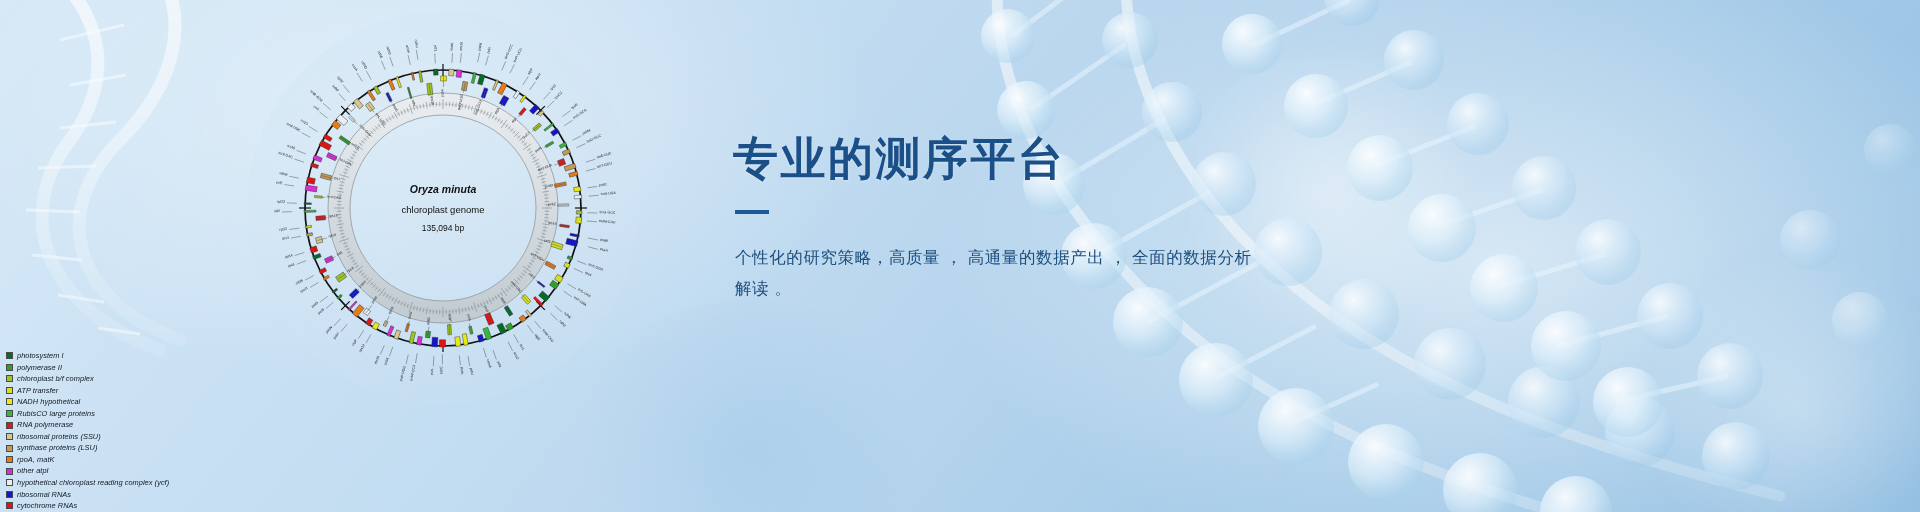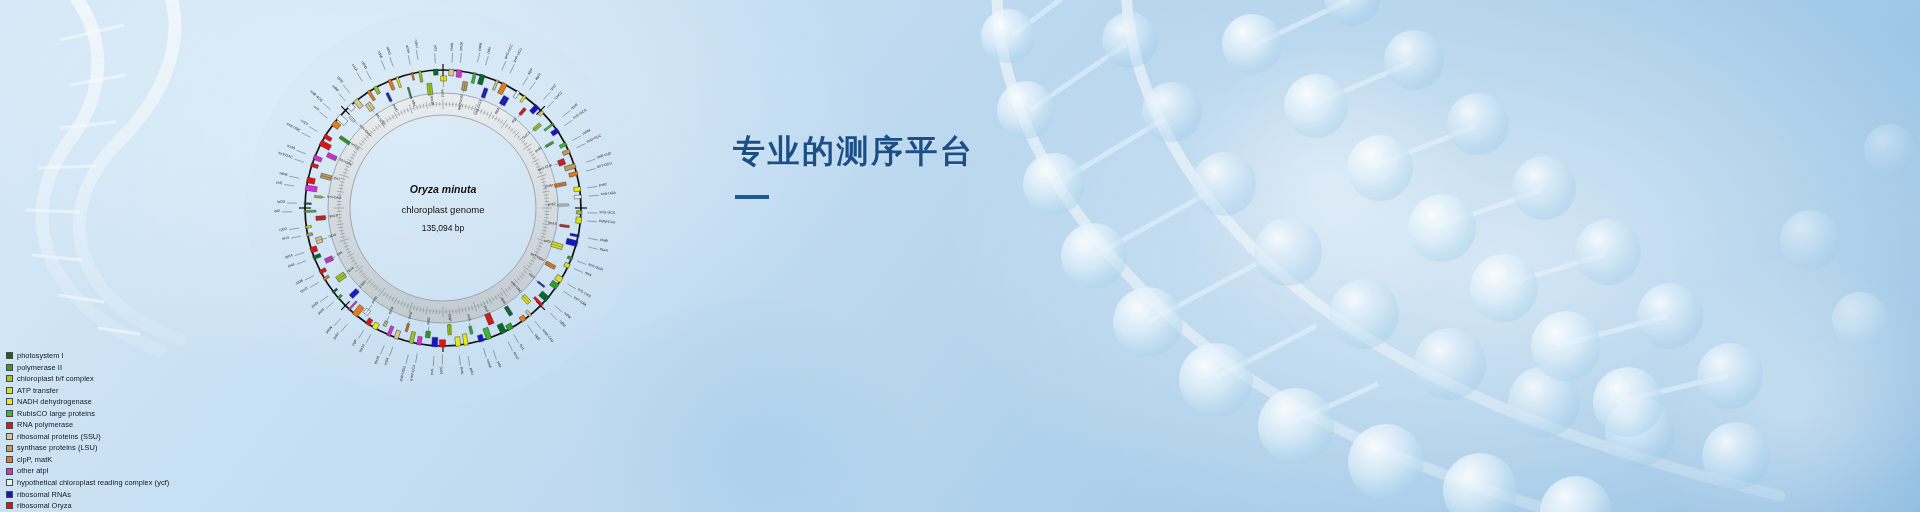--- a/index.html
+++ b/index.html
@@ -31,33 +31,33 @@
   #genome-map svg { display:block; }
 
   .map-center-line { font-family:"Liberation Sans","DejaVu Sans",sans-serif; fill:#111; }
   .sp-name { font-style:italic; font-weight:bold; font-size:10.5px; }
   .sp-sub  { font-size:9.5px; }
   .sp-bp   { font-size:8.5px; }
 
   
   #legend {
     position:absolute; left:6px; top:350px; width:240px;
-    font-size:7.4px; line-height:11.55px; color:#101820;
+    font-size:7.4px; line-height:11.55px; color:#101820;font-style:italic;
   }
   .legend-row { display:flex; align-items:center; height:11.55px; white-space:nowrap; }
   .legend-swatch {
     width:7px; height:7px; margin-right:4px; flex:0 0 auto;
     border:1px solid #4a4a4a;
   }
   .legend-label { letter-spacing:.05px; }
 
   
   #copy { position:absolute; left:733px; top:134px; width:600px; }
   #headline {
-    font-size:32px; font-weight:bold; color:#1b4f87;
+    font-size:45px; font-weight:bold; color:#1b4f87;
     letter-spacing:2.5px; line-height:1.1; margin:0;
     text-shadow:0 1px 2px rgba(255,255,255,.35);
   }
   #rule { width:34px; height:4px; background:#1b5a93; margin:26px 0 0 2px; }
   #subcopy {
     margin:28px 0 0 2px; font-size:16.5px; color:#1d4f7e;
     line-height:31px; letter-spacing:.6px; max-width:524px;
   }
 </style>
 </head>
@@ -775,58 +775,59 @@
       <div class="legend-row">
         <span class="legend-swatch" style="background: rgb(157, 198, 31);"></span>
         <span class="legend-label">chloroplast b/f complex</span>
       </div>
       <div class="legend-row">
         <span class="legend-swatch" style="background: rgb(214, 224, 28);"></span>
         <span class="legend-label">ATP transfer</span>
       </div>
       <div class="legend-row">
         <span class="legend-swatch" style="background: rgb(233, 235, 16);"></span>
-        <span class="legend-label">NADH dehydrogenase</span>
+        <span class="legend-label">NADH hypothetical</span>
       </div>
       <div class="legend-row">
         <span class="legend-swatch" style="background: rgb(53, 185, 58);"></span>
         <span class="legend-label">RubisCO large proteins</span>
       </div>
       <div class="legend-row">
         <span class="legend-swatch" style="background: rgb(213, 27, 27);"></span>
         <span class="legend-label">RNA polymerase</span>
       </div>
       <div class="legend-row">
         <span class="legend-swatch" style="background: rgb(217, 200, 140);"></span>
         <span class="legend-label">ribosomal proteins (SSU)</span>
       </div>
       <div class="legend-row">
         <span class="legend-swatch" style="background: rgb(197, 154, 83);"></span>
         <span class="legend-label">synthase proteins (LSU)</span>
       </div>
       <div class="legend-row">
         <span class="legend-swatch" style="background: rgb(232, 123, 22);"></span>
-        <span class="legend-label">clpP, matK</span>
+        <span class="legend-label">rpoA, matK</span>
       </div>
       <div class="legend-row">
         <span class="legend-swatch" style="background: rgb(214, 47, 214);"></span>
         <span class="legend-label">other atpI</span>
       </div>
       <div class="legend-row">
         <span class="legend-swatch" style="background: rgb(233, 239, 243);"></span>
         <span class="legend-label">hypothetical chloroplast reading complex (ycf)</span>
       </div>
       <div class="legend-row">
         <span class="legend-swatch" style="background: rgb(20, 20, 200);"></span>
         <span class="legend-label">ribosomal RNAs</span>
       </div>
       <div class="legend-row">
         <span class="legend-swatch" style="background: rgb(224, 19, 19);"></span>
-        <span class="legend-label">ribosomal Oryza</span>
+        <span class="legend-label">cytochrome RNAs</span>
       </div>
     </div>
 
   <div id="copy">
     <h1 id="headline">专业的测序平台</h1>
     <div id="rule"></div>
+    <p id="subcopy">个性化的研究策略，高质量 ， 高通量的数据产出 ， 全面的数据分析解读 。</p>
   </div>
 
 </div>
 
 </body></html>

